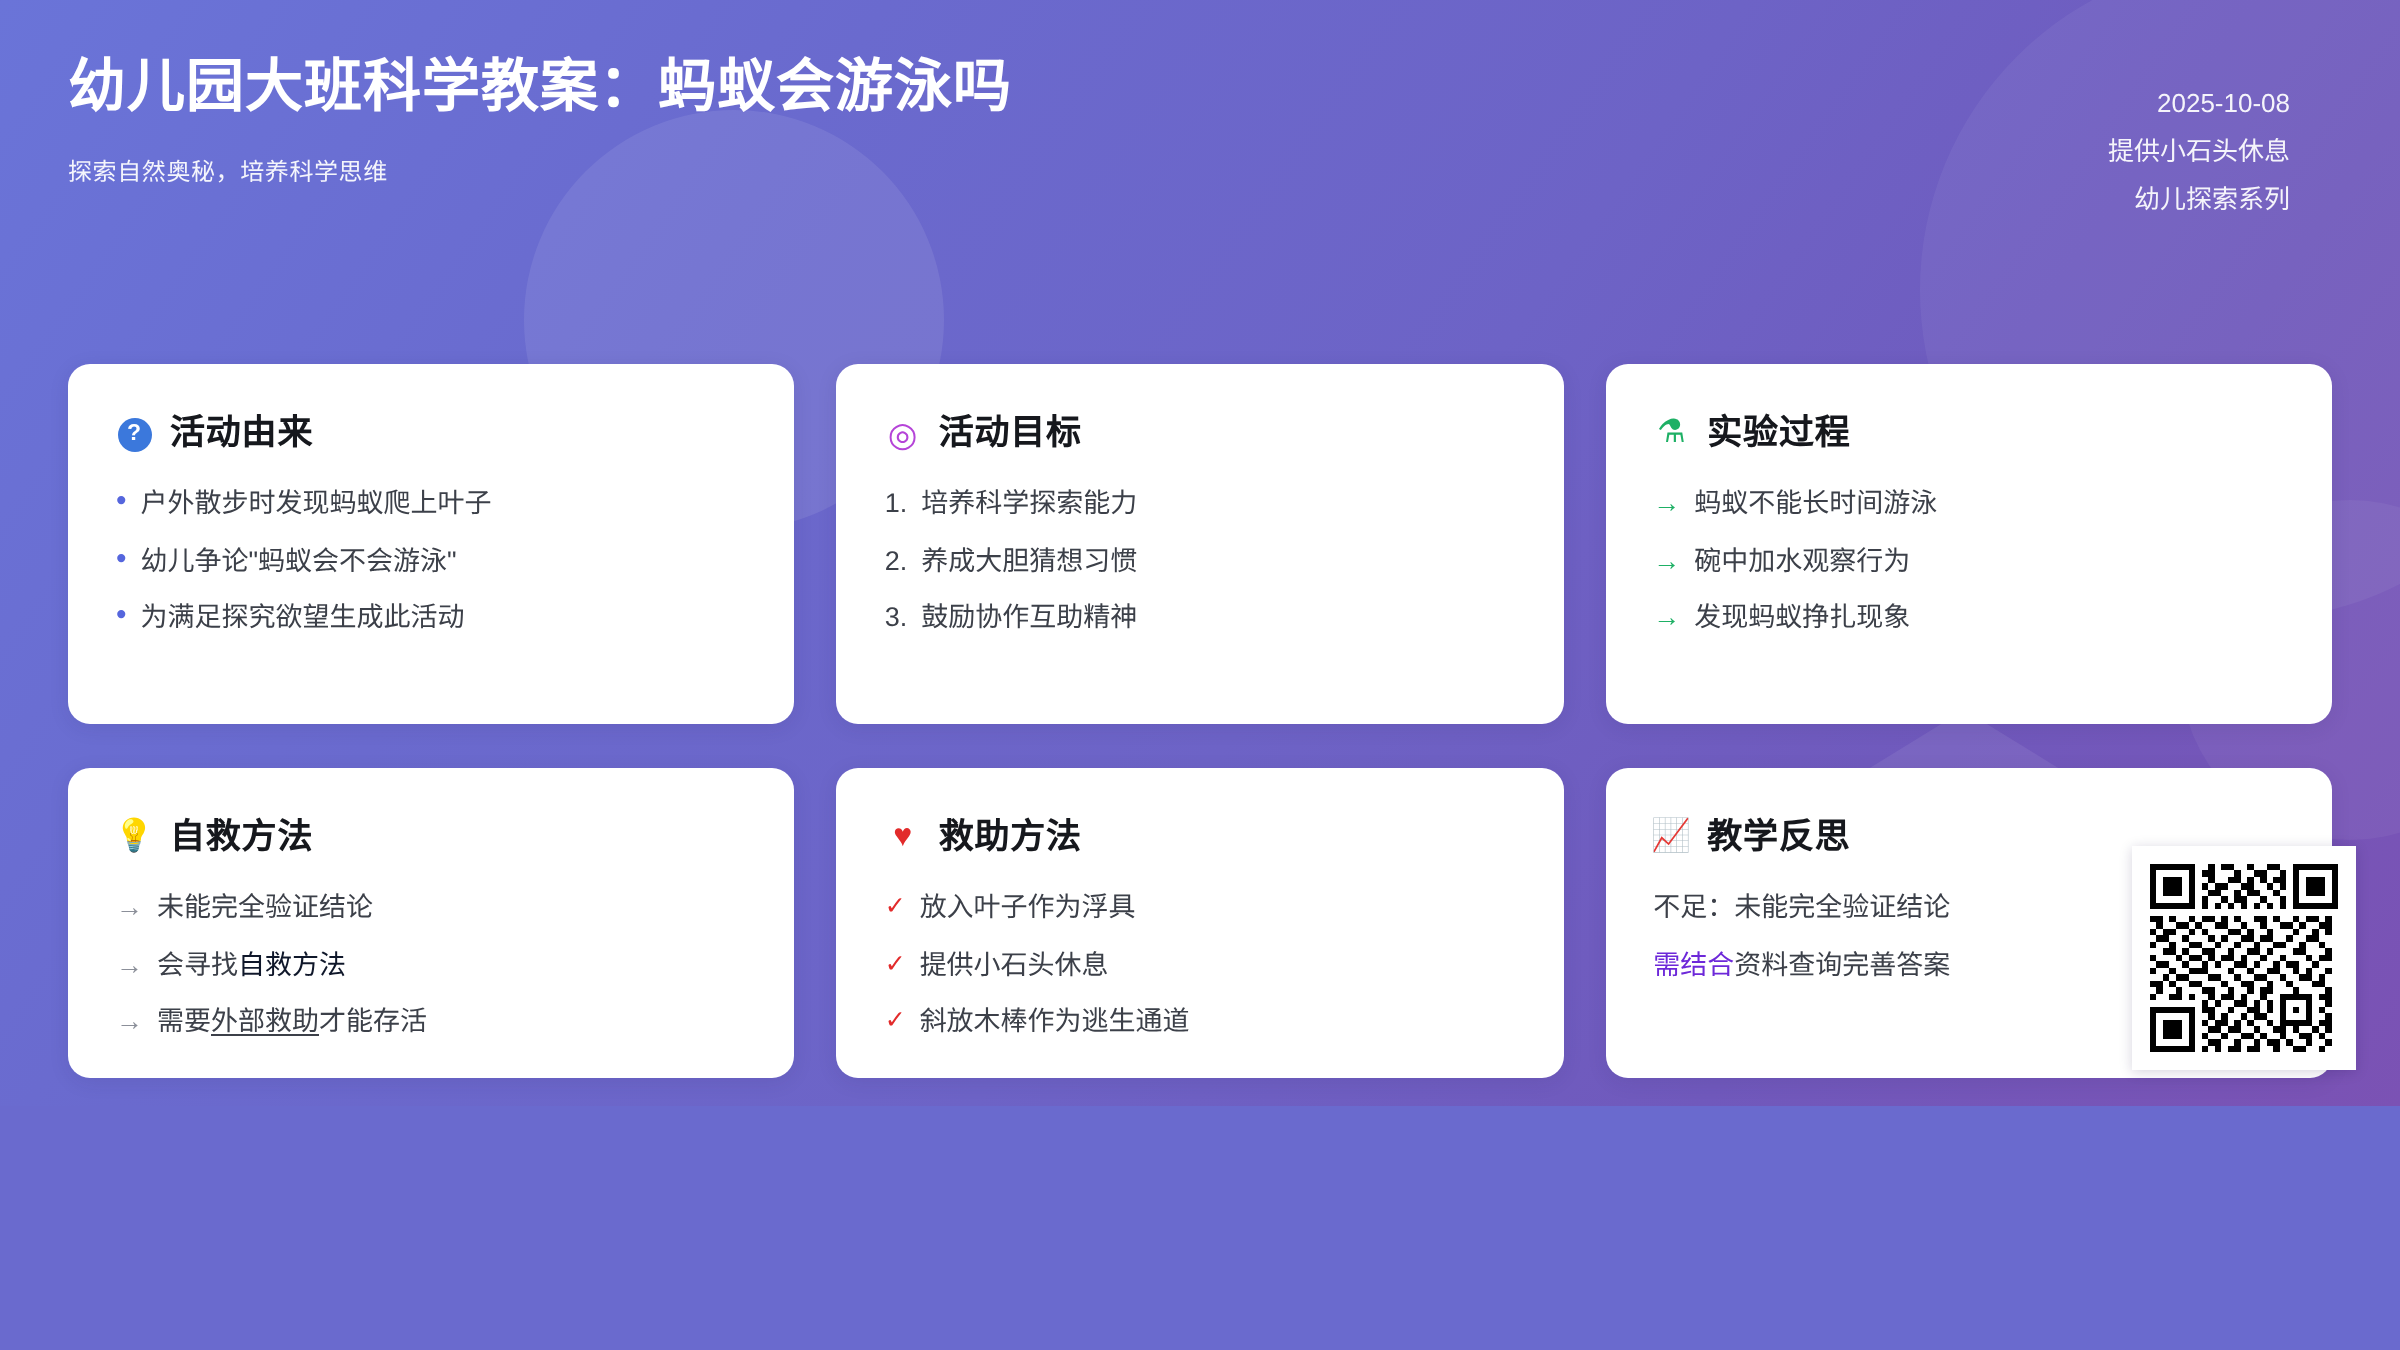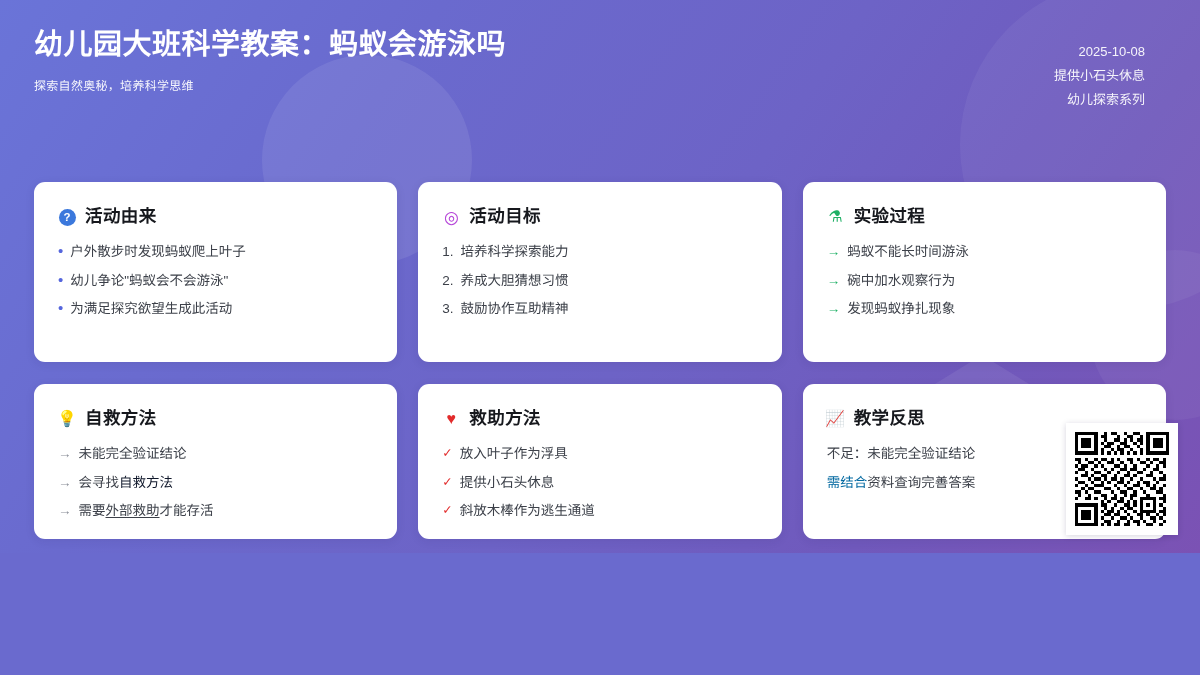--- a/index.html
+++ b/index.html
@@ -143,21 +143,21 @@
   .plain-row {
     font-size:13.5px; line-height:1.5; color:#3c4049; margin-bottom:9px;
   }
   .plain-row:last-child { margin-bottom:0; }
 
   .hl-link {
     color:#9b4fd8; text-decoration:underline; text-underline-offset:2px;
   }
   .hl-amber { color:#0f172a; }
   .hl-underline { text-decoration:underline; text-underline-offset:2px; color:#3c4049; }
-  .hl-blue { color:#0369a1; }
+  .hl-blue { color:#6d28d9; }
 
   
   .qr-wrap {
     position:absolute; right:22px; bottom:18px;
     width:112px; height:112px; background:#ffffff;
     padding:9px; z-index:5;
     box-shadow:0 1px 6px rgba(30,15,70,0.18);
   }
   .qr-wrap svg { display:block; width:100%; height:100%; }
 </style>

